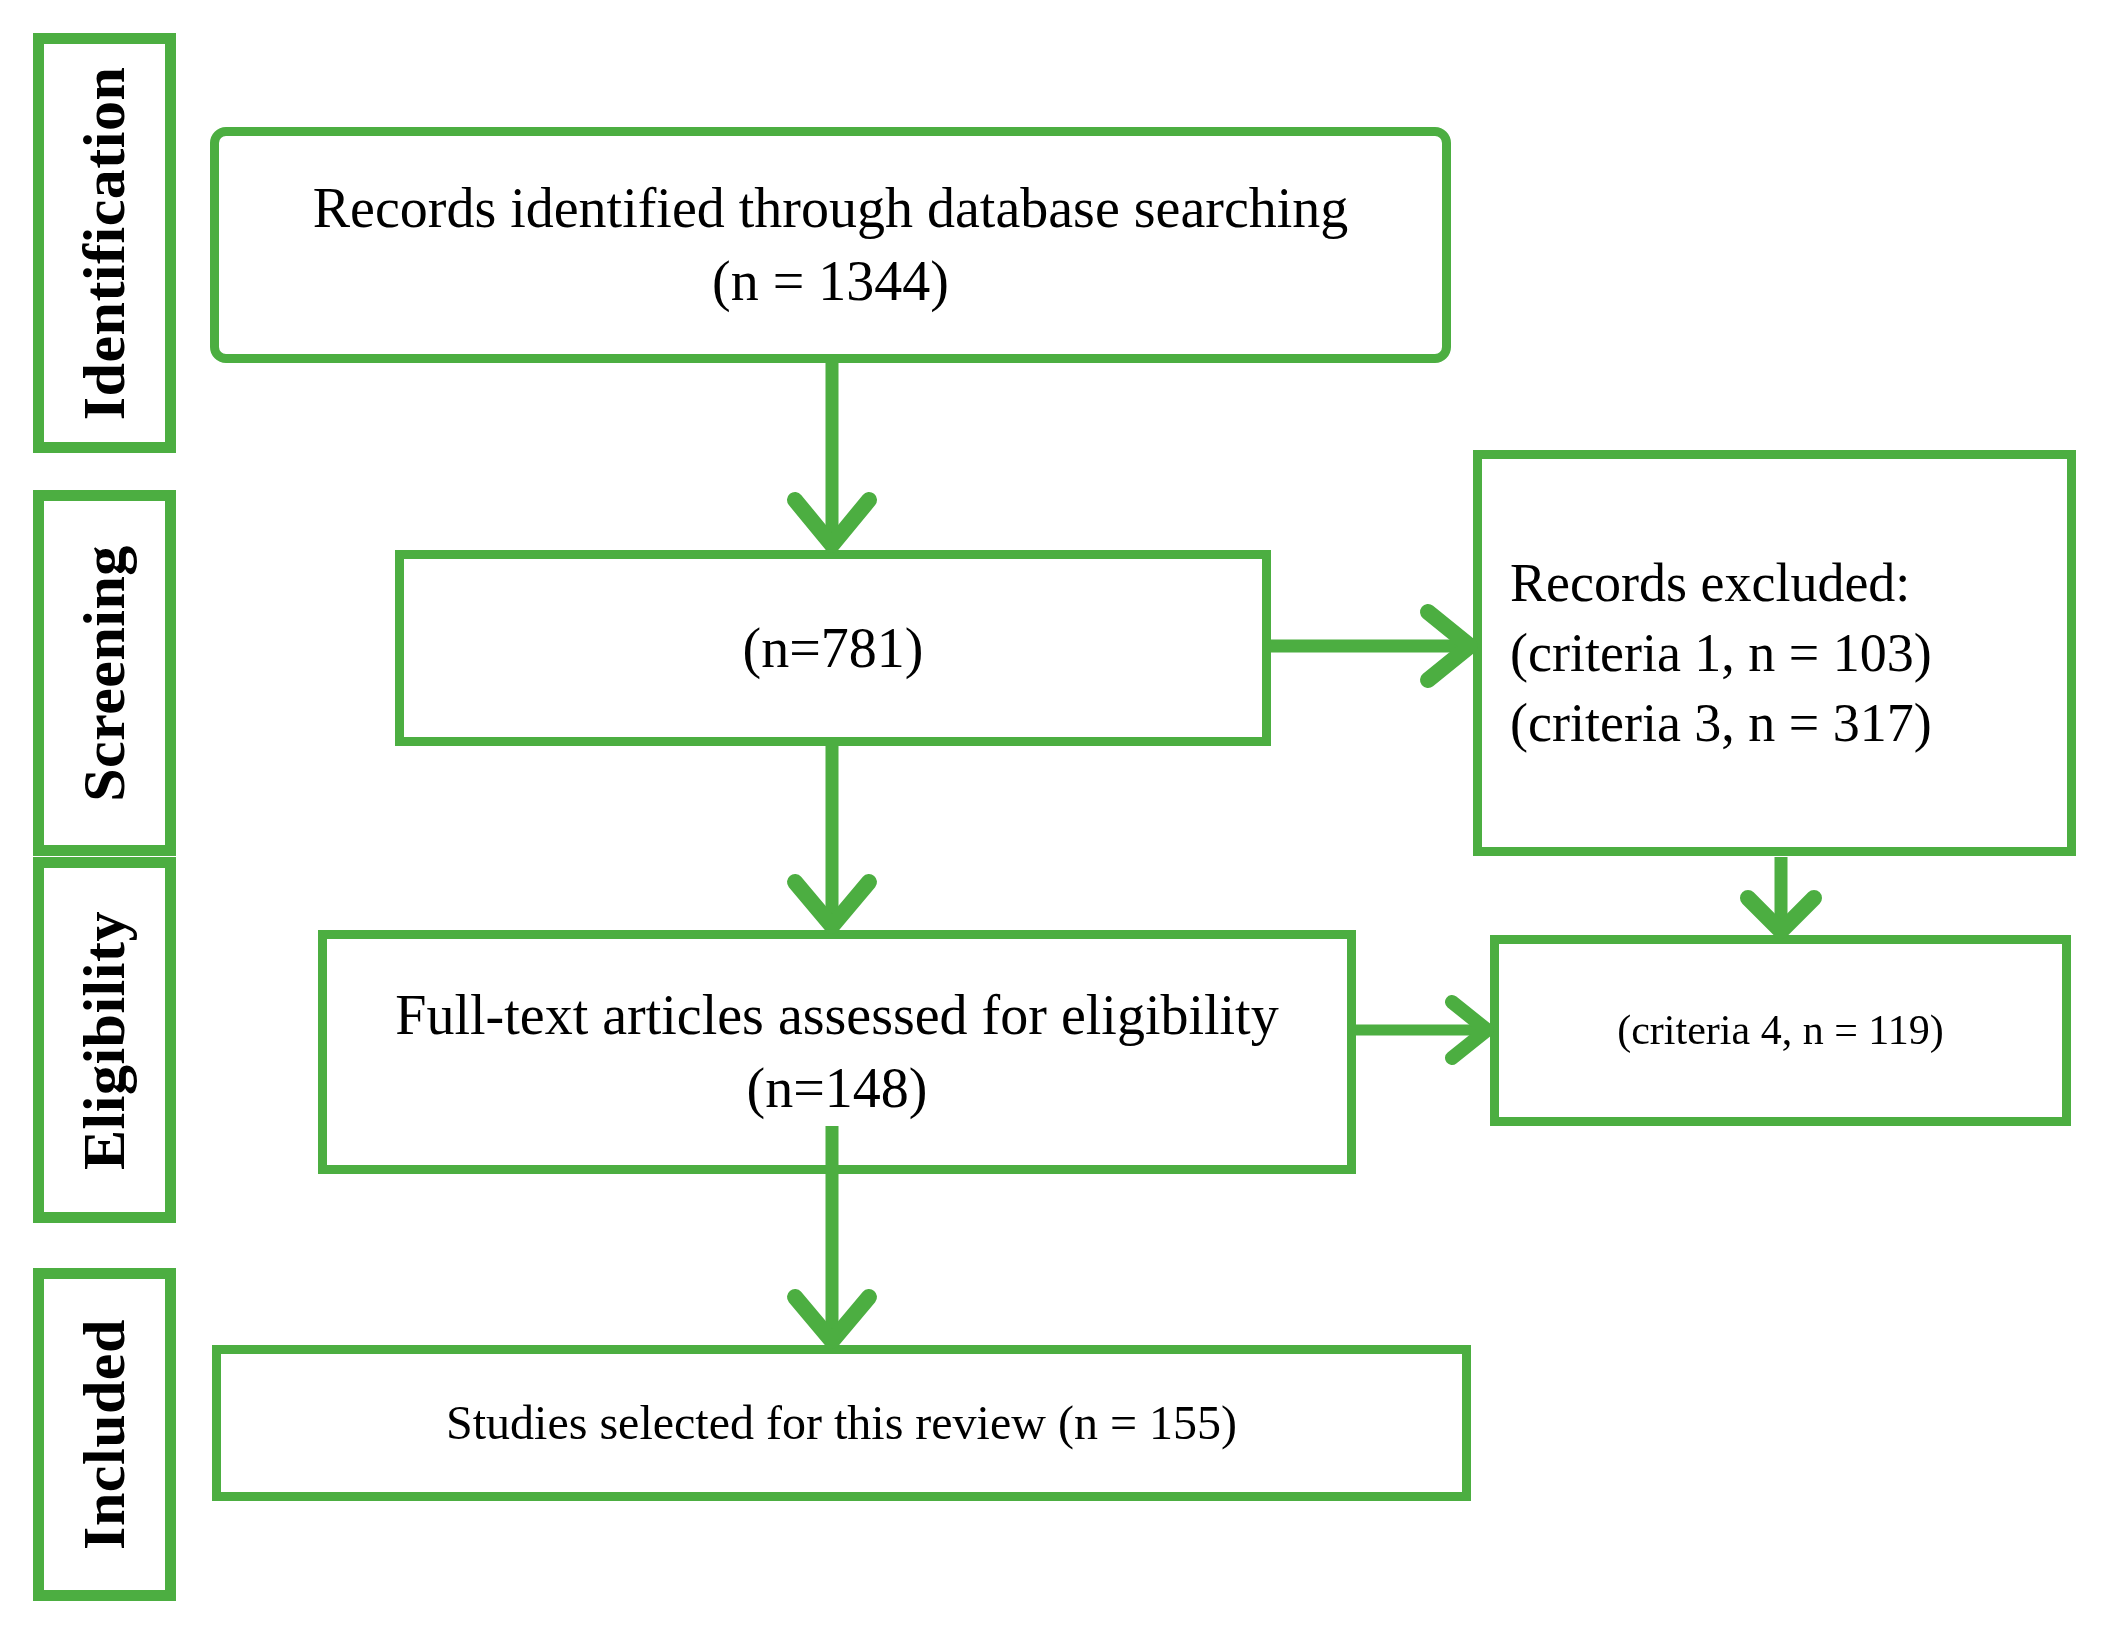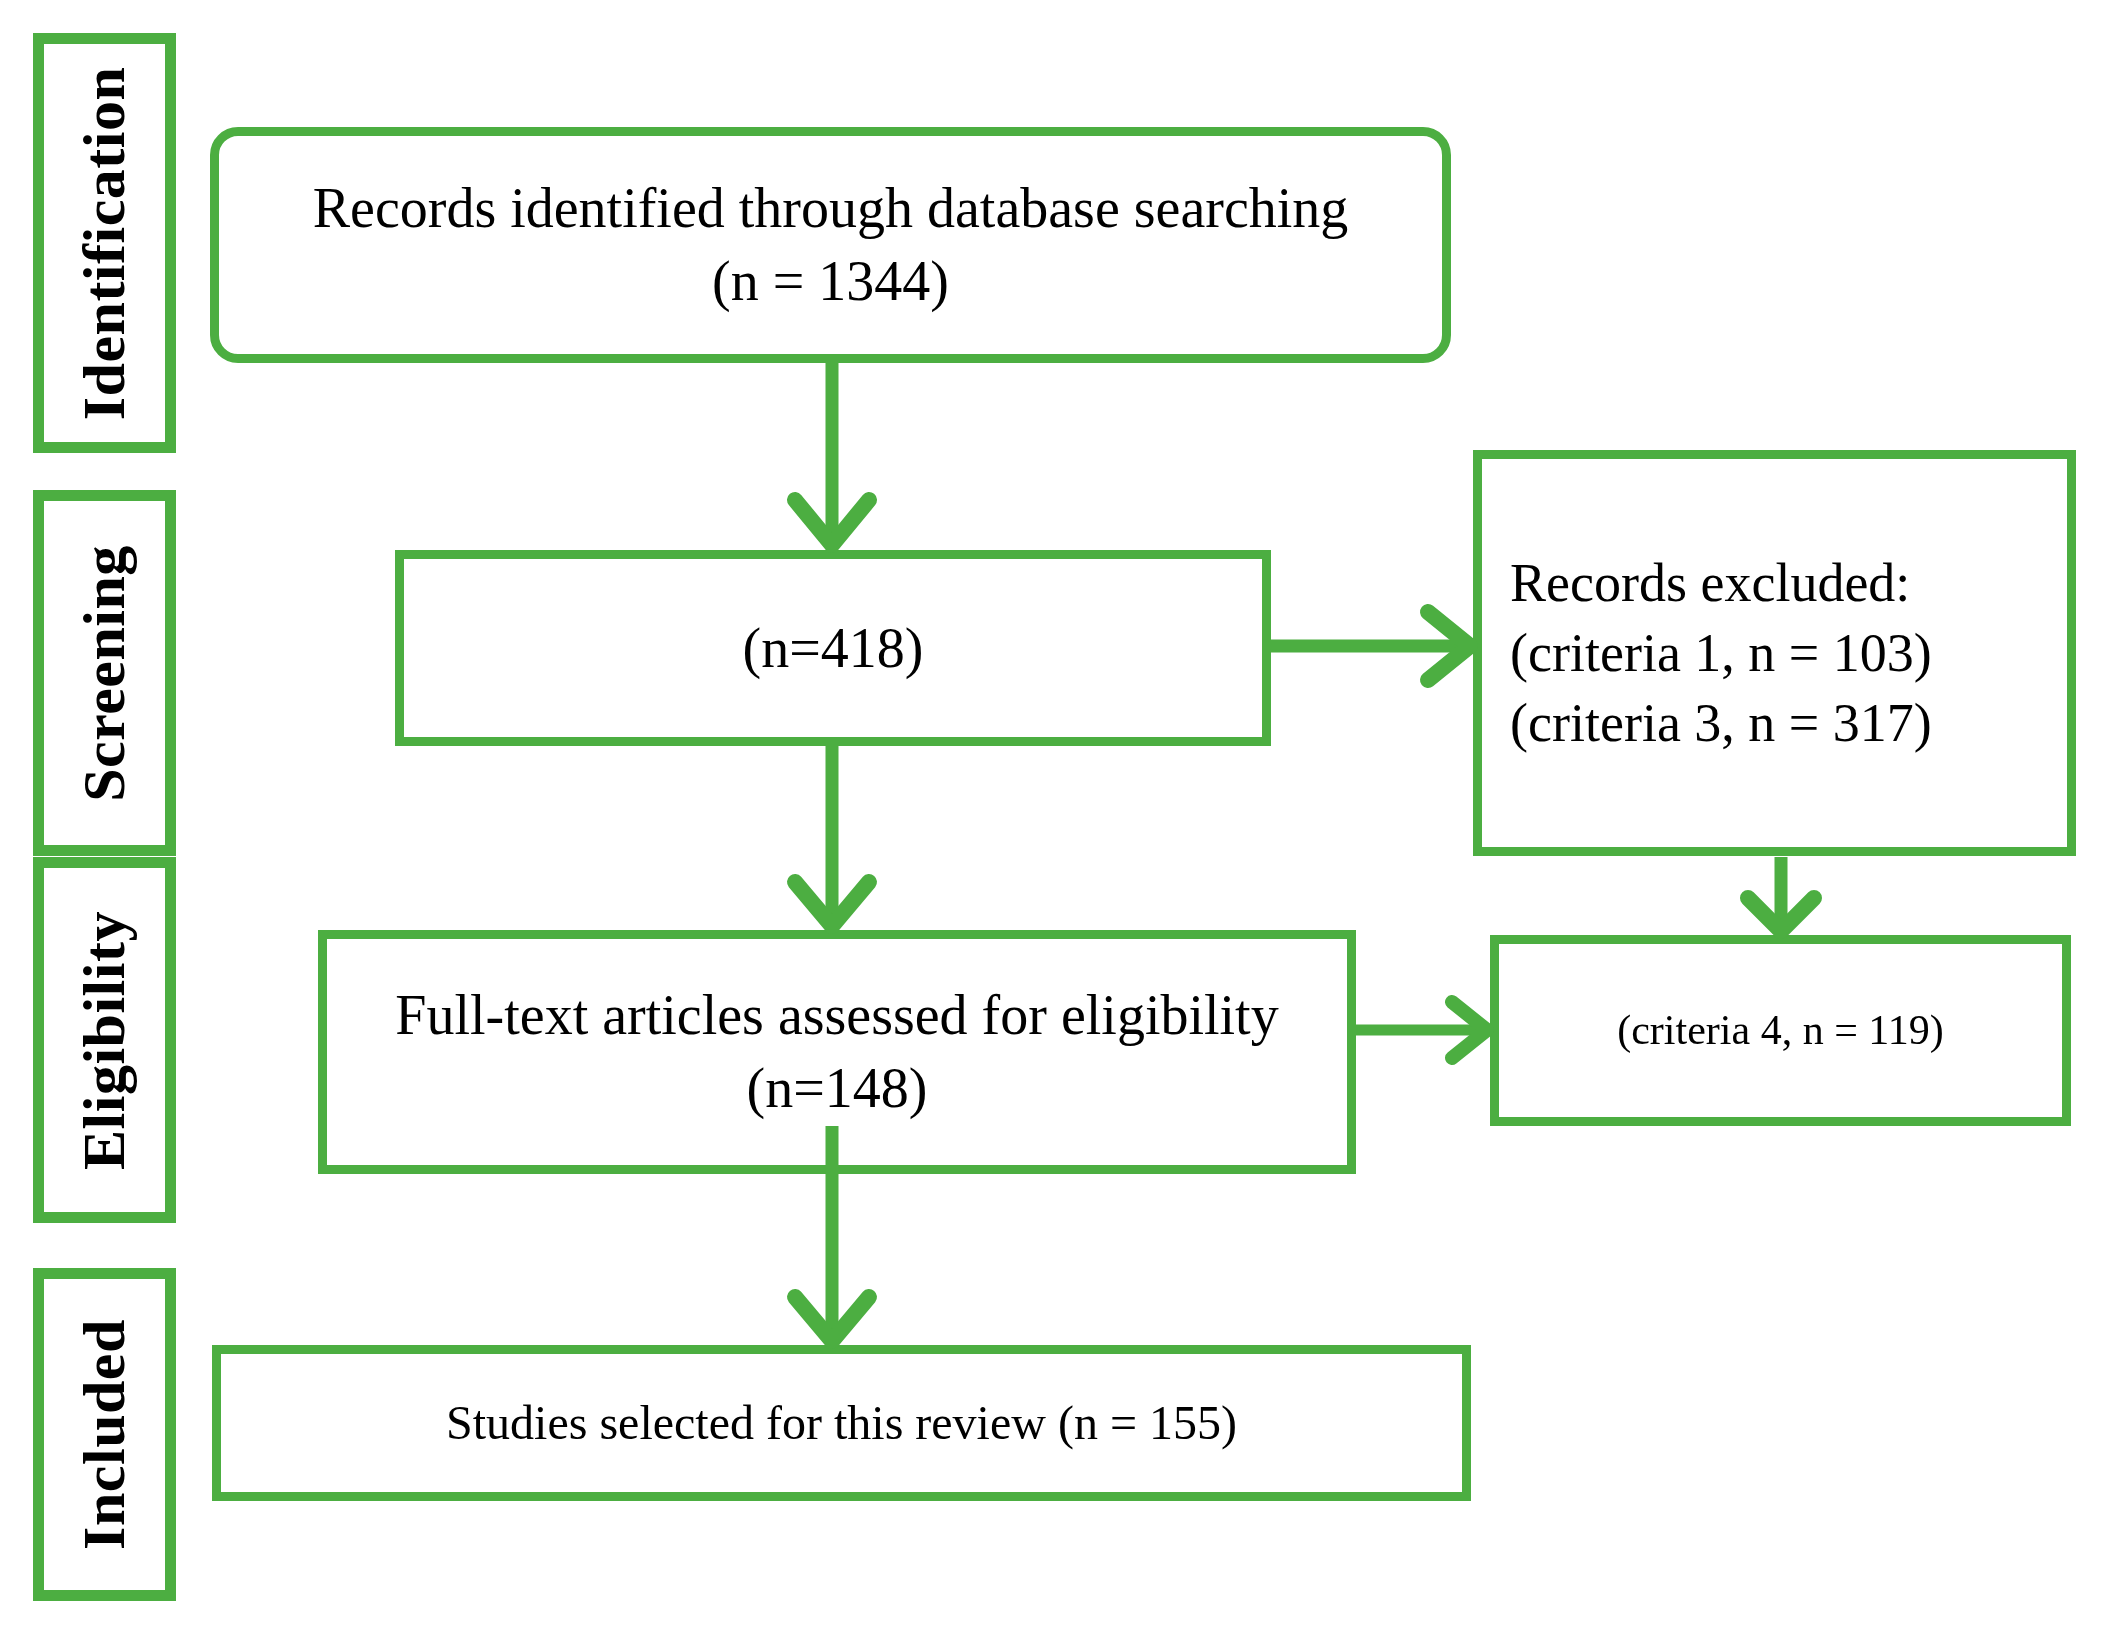--- a/index.html
+++ b/index.html
@@ -56,21 +56,21 @@
 
   
   #stage-identification { left: 33px;  top: 33px;   width: 143px; height: 420px; }
   #stage-screening      { left: 33px;  top: 490px;  width: 143px; height: 366px; }
   #stage-eligibility    { left: 33px;  top: 857px;  width: 143px; height: 366px; }
   #stage-included       { left: 33px;  top: 1268px; width: 143px; height: 333px; }
 
   
   #box-identified {
     left: 210px;  top: 127px;  width: 1241px; height: 236px;
-    border-radius: 28px;
+    border-radius: 16px;
     font-size: 56px;
     padding: 8px 40px;
   }
   #box-screened {
     left: 395px;  top: 550px;  width: 876px;  height: 196px;
     font-size: 56px;
   }
   #box-excluded {
     left: 1473px; top: 450px;  width: 603px;  height: 406px;
     font-size: 54px;
@@ -142,21 +142,21 @@
 
   <div class="box" id="box-identified">
     <span class="box-lines">
       <span class="ln">Records identified through database searching</span>
       <span class="ln">(n = 1344)</span>
     </span>
   </div>
 
   <div class="box" id="box-screened">
     <span class="box-lines">
-      <span class="ln">(n=418)</span>
+      <span class="ln">(n=781)</span>
     </span>
   </div>
 
   <div class="box" id="box-excluded">
     <span class="box-lines">
       <span class="ln">Records excluded:</span>
       <span class="ln">(criteria 1, n = 103)</span>
       <span class="ln">(criteria 3, n = 317)</span>
     </span>
   </div>

